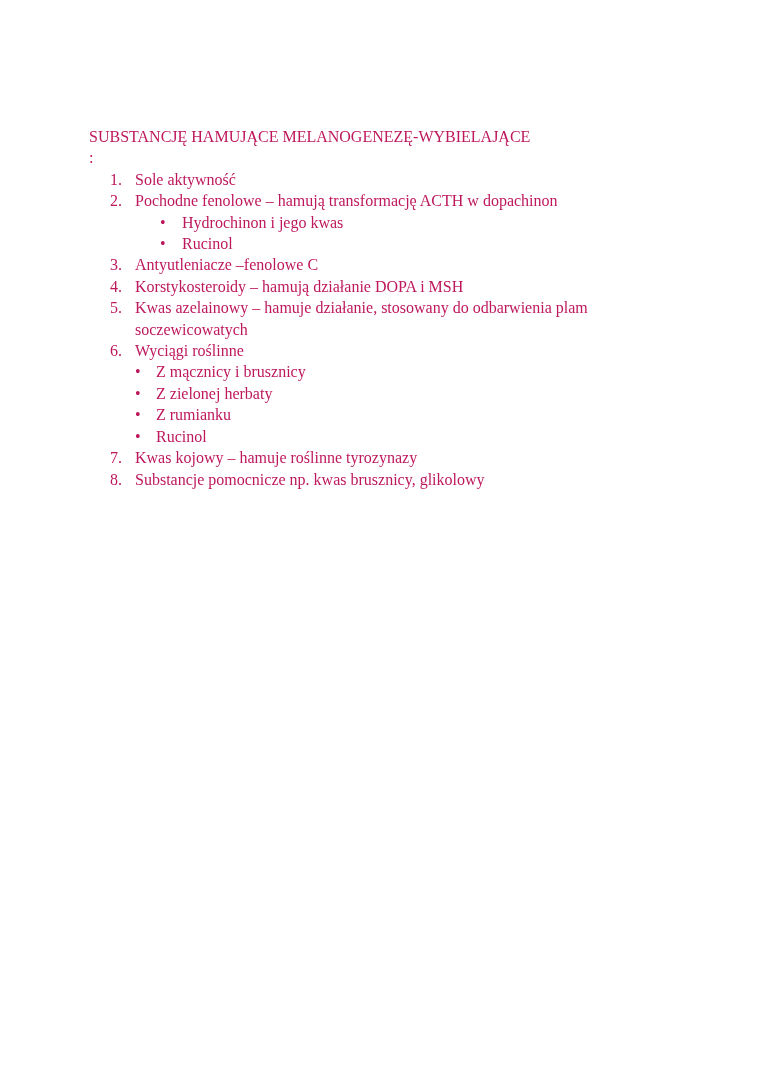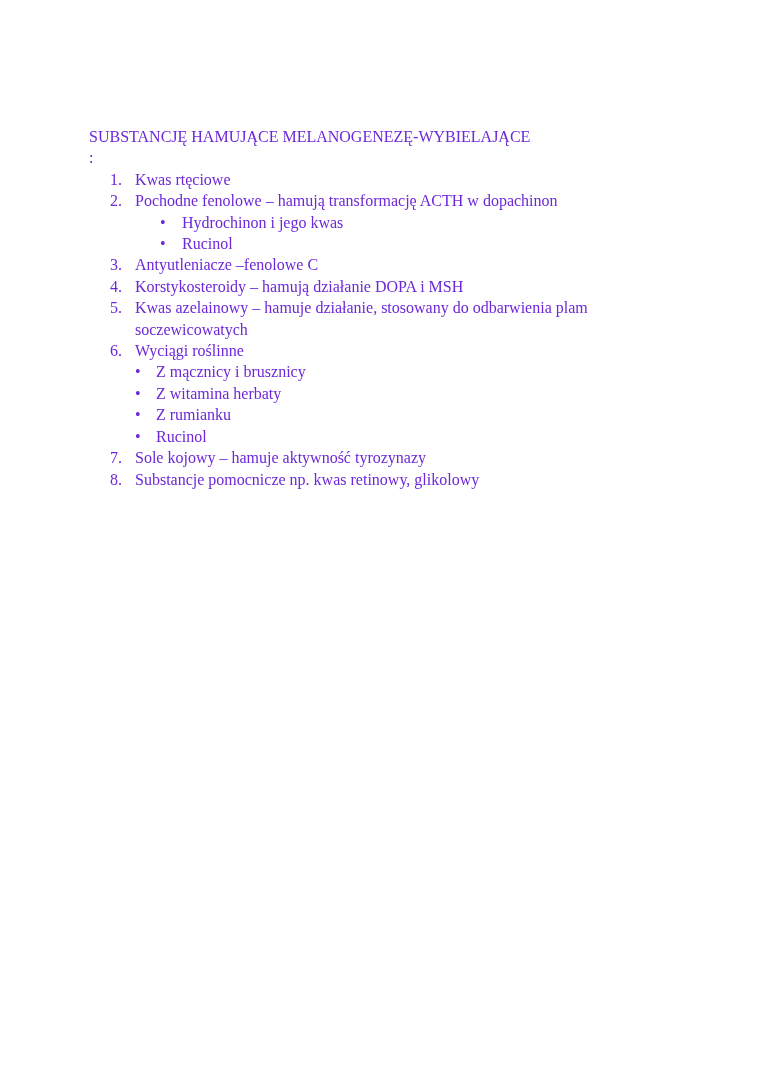--- a/index.html
+++ b/index.html
@@ -8,21 +8,21 @@
     background: #ffffff;
   }
   .page {
     position: relative;
     width: 760px;
     height: 1075px;
     background: #ffffff;
     font-family: "Liberation Serif", "DejaVu Serif", serif;
     font-size: 16px;
     line-height: 21.4px;
-    color: #6d28d9;
+    color: #be185d;
     overflow: hidden;
   }
   .content {
     position: absolute;
     left: 89px;
     top: 126px;
     width: 582px;
   }
   .title, .title-colon {
     white-space: nowrap;
@@ -58,21 +58,21 @@
 <body>
 
 <div class="page">
   <div class="content">
 
     <div class="title">SUBSTANCJĘ HAMUJĄCE MELANOGENEZĘ-WYBIELAJĄCE</div>
     <div class="title-colon">:</div>
 
     <div class="li">
       <span class="num">1.</span>
-      <span class="txt">Kwas rtęciowe</span>
+      <span class="txt">Sole aktywność</span>
     </div>
 
     <div class="li">
       <span class="num">2.</span>
       <span class="txt">Pochodne fenolowe – hamują transformację ACTH w dopachinon</span>
     </div>
 
     <div class="bl b2">
       <span class="marker">•</span>
       <span class="txt">Hydrochinon i jego kwas</span>
@@ -103,37 +103,37 @@
       <span class="txt">Wyciągi roślinne</span>
     </div>
 
     <div class="bl b1">
       <span class="marker">•</span>
       <span class="txt">Z mącznicy i brusznicy</span>
     </div>
 
     <div class="bl b1">
       <span class="marker">•</span>
-      <span class="txt">Z witamina herbaty</span>
+      <span class="txt">Z zielonej herbaty</span>
     </div>
 
     <div class="bl b1">
       <span class="marker">•</span>
       <span class="txt">Z rumianku</span>
     </div>
 
     <div class="bl b1">
       <span class="marker">•</span>
       <span class="txt">Rucinol</span>
     </div>
 
     <div class="li">
       <span class="num">7.</span>
-      <span class="txt">Sole kojowy – hamuje aktywność tyrozynazy</span>
+      <span class="txt">Kwas kojowy – hamuje roślinne tyrozynazy</span>
     </div>
 
     <div class="li">
       <span class="num">8.</span>
-      <span class="txt">Substancje pomocnicze np. kwas retinowy, glikolowy</span>
+      <span class="txt">Substancje pomocnicze np. kwas brusznicy, glikolowy</span>
     </div>
 
   </div>
 </div>
 
 </body></html>

